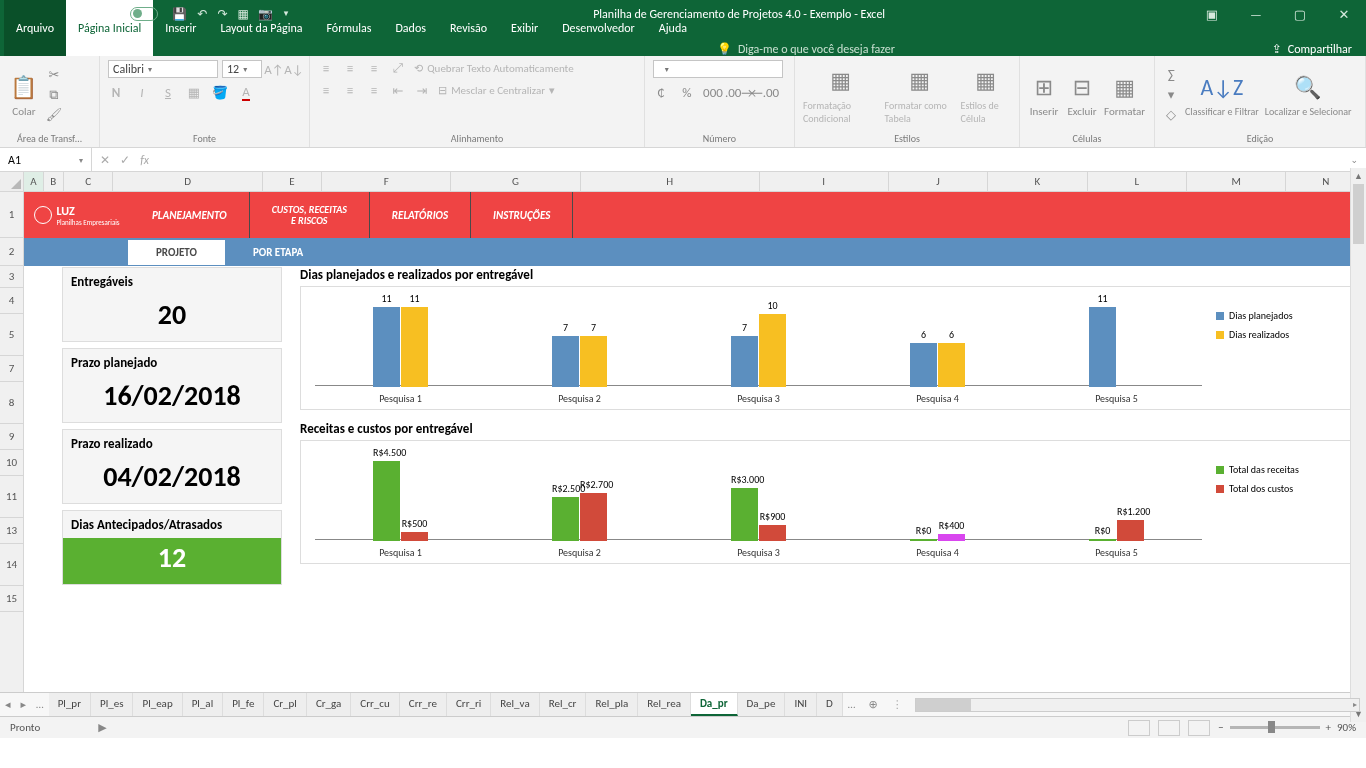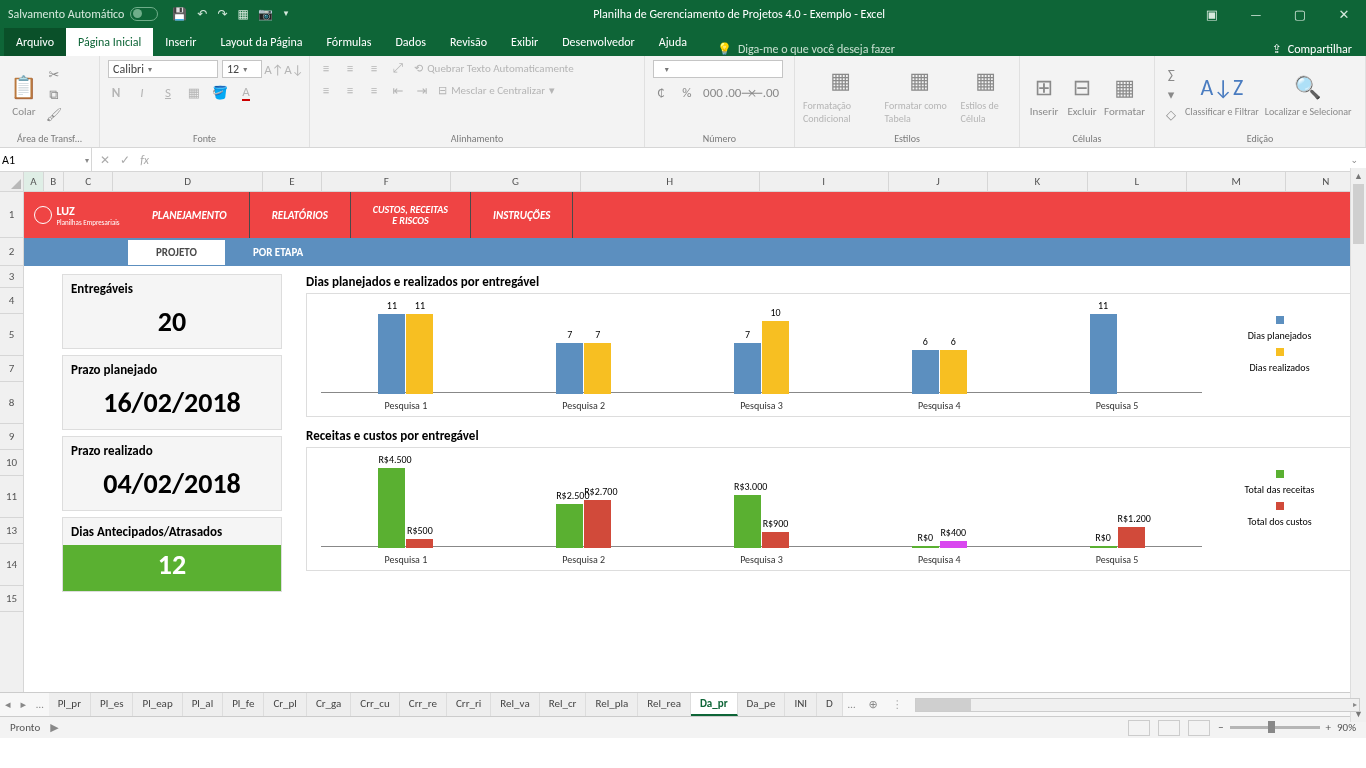--- a/index.html
+++ b/index.html
@@ -11,21 +11,21 @@
 .toggle { width: 28px; height: 14px; border: 1px solid #6fae8a; border-radius: 8px; position: relative; }
 .toggle::before { content: ''; width: 9px; height: 9px; background: #6fae8a; border-radius: 50%; position: absolute; top: 1px; left: 2px; }
 .titlebar .qat { display: flex; gap: 10px; margin-left: 14px; }
 .titlebar .qat span { color: #d6e9dd; }
 .titlebar .title { flex: 1; text-align: center; font-size: 12px; color: #fff; }
 .titlebar .wincontrols { display: flex; }
 .titlebar .wincontrols div { width: 44px; height: 28px; display: flex; align-items: center; justify-content: center; color: #d6e9dd; font-size: 13px; }
 
 
 .ribbontabs { background: #0e6537; height: 28px; display: flex; align-items: flex-end; padding-left: 4px; color: #fff; font-size: 12px; }
-.ribbontabs .tab { padding: 7px 12px; cursor: pointer; }
+.ribbontabs .tab { padding: 21px 12px; cursor: pointer; }
 .ribbontabs .tab.file { background: #0a5029; }
 .ribbontabs .tab.active { background: #fff; color: #0e6537; }
 .ribbontabs .tell { margin-left: 18px; display: flex; align-items: center; gap: 6px; color: #c8e0d0; }
 .ribbontabs .share { margin-left: auto; padding-right: 14px; display: flex; align-items: center; gap: 6px; }
 
 
 .ribbon { background: #f3f3f3; border-bottom: 1px solid #d6d6d6; height: 92px; display: flex; }
 .group { border-right: 1px solid #e0e0e0; padding: 4px 8px 2px; display: flex; flex-direction: column; justify-content: space-between; }
 .group-label { font-size: 10px; color: #7a7a7a; text-align: center; padding-top: 3px; }
 .group-body { flex: 1; display: flex; align-items: center; gap: 6px; }
@@ -34,21 +34,21 @@
 .vstack { display: flex; flex-direction: column; gap: 4px; }
 .icon-sm { width: 16px; height: 16px; display: inline-flex; align-items: center; justify-content: center; color: #8a8a8a; font-size: 13px; }
 .icon-bg { width: 32px; height: 32px; display: inline-flex; align-items: center; justify-content: center; color: #8a8a8a; font-size: 22px; }
 .combo { border: 1px solid #c5c5c5; background: #fff; font-size: 12px; padding: 1px 4px; color: #444; display: flex; align-items: center; gap: 4px; }
 .combo .arrow { font-size: 8px; color: #777; }
 .dimmed { color: #b5b5b5 !important; }
 .txtbtn { font-size: 11px; color: #9a9a9a; display: flex; align-items: center; gap: 4px; }
 
 
 .formulabar { height: 24px; border-bottom: 1px solid #d6d6d6; display: flex; align-items: center; font-size: 12px; }
-.namebox { width: 92px; border-right: 1px solid #d6d6d6; padding: 0 2px; display: flex; justify-content: space-between; align-items: center; height: 100%; }
+.namebox { width: 92px; border-right: 1px solid #d6d6d6; padding: 0 8px; display: flex; justify-content: space-between; align-items: center; height: 100%; }
 .fxarea { display: flex; align-items: center; gap: 10px; padding: 0 8px; color: #aaa; }
 
 
 .sheet { display: flex; height: 520px; }
 .rowhdrs { width: 24px; background: #f0f0f0; border-right: 1px solid #d6d6d6; display: flex; flex-direction: column; }
 .rowhdrs .corner { height: 20px; border-bottom: 1px solid #d6d6d6; background: #eee; position: relative; }
 .rowhdrs .corner::after { content: ''; position: absolute; right: 2px; bottom: 2px; border: 5px solid transparent; border-right-color: #b8b8b8; border-bottom-color: #b8b8b8; }
 .rowhdrs .rh { border-bottom: 1px solid #d6d6d6; font-size: 11px; color: #555; display: flex; align-items: center; justify-content: center; }
 .colhdrs { height: 20px; border-bottom: 1px solid #d6d6d6; display: flex; background: #f0f0f0; }
 .colhdrs .ch { border-right: 1px solid #d6d6d6; font-size: 11px; color: #555; display: flex; align-items: center; justify-content: center; }
@@ -60,51 +60,51 @@
 .dash-nav .logo { width: 106px; display: flex; align-items: center; justify-content: center; color: #fff; font-size: 10px; gap: 4px; }
 .dash-nav .logo .bulb { width: 18px; height: 18px; border: 1.5px solid #fff; border-radius: 50%; }
 .dash-nav .navbtn { flex: none; padding: 0 22px; color: #fff; font-size: 11px; font-weight: bold; display: flex; align-items: center; justify-content: center; text-align: center; border-right: 1px solid #4a4a4a; font-style: italic; }
 .dash-nav .navbtn.twoln { flex-direction: column; line-height: 1.15; font-size: 10px; }
 .dash-nav .navbtn.active { background: #5c8fbf; }
 
 .subnav { height: 28px; background: #5c8fbf; display: flex; align-items: center; padding-left: 104px; }
 .subnav .subbtn { padding: 6px 28px; font-size: 11px; font-weight: bold; color: #fff; }
 .subnav .subbtn.active { background: #fff; color: #4a4a4a; }
 
-.content { background: #fff; padding: 8px 14px 6px 38px; display: flex; gap: 24px; }
+.content { background: #fff; padding: 1px 14px 6px 38px; display: flex; gap: 18px; }
 .cards { width: 220px; display: flex; flex-direction: column; gap: 6px; }
 .card { border: 1px solid #ddd; background: #f5f5f5; }
 .card .clabel { font-size: 13px; font-weight: bold; padding: 6px 8px; }
 .card .cvalue { font-size: 28px; font-weight: bold; text-align: center; padding: 2px 8px 9px; }
 .card.grn .cvalue { background: #5ab031; color: #fff; }
 .charts { flex: 1; display: flex; flex-direction: column; gap: 11px; }
 .chart-title { font-size: 13px; font-weight: bold; margin-bottom: 4px; }
 .chartbox { border: 1px solid #ddd; background: #fff; display: flex; padding: 10px 8px 4px; }
 .plotarea { flex: 1; display: flex; align-items: flex-end; gap: 8px; height: 108px; padding: 0 6px; position: relative; }
 .plotgroup { flex: 1; display: flex; flex-direction: column; align-items: center; }
 .bars { display: flex; align-items: flex-end; gap: 1px; justify-content: center; height: 84px; }
 .bar { width: 27px; position: relative; }
 .bar .vl { position: absolute; top: -15px; width: 100%; text-align: center; font-size: 10px; }
 .catlbl { font-size: 10px; color: #333; margin-top: 5px; }
 .xaxis { border-top: 1px solid #888; position: absolute; bottom: 19px; left: 6px; right: 6px; }
 .legend { width: 135px; font-size: 10px; padding: 12px 0 0 8px; }
-.legend div { display: flex; align-items: center; gap: 5px; margin-bottom: 6px; flex-direction: column; }
+.legend div { display: flex; align-items: center; gap: 5px; margin-bottom: 6px; }
 .swatch { width: 8px; height: 8px; }
 
 
 .sheettabs { height: 24px; border-top: 1px solid #ccc; display: flex; align-items: center; font-size: 11px; background: #f7f7f7; }
 .sheettabs .navarrow { padding: 0 5px; color: #888; }
 .sheettabs .stab { padding: 4px 9px; border-right: 1px solid #ddd; color: #444; background: #eee; }
 .sheettabs .stab.active { background: #fff; color: #0e6537; font-weight: bold; border-bottom: 2px solid #0e6537; }
 .sheettabs .plus { padding: 0 8px; color: #888; }
 .sheettabs .hscroll { flex: 1; margin: 0 6px; height: 14px; border: 1px solid #ccc; background: #f0f0f0; position: relative; }
 .sheettabs .hscroll .thumb { position: absolute; top: 0; bottom: 0; left: 0; width: 55px; background: #cfcfcf; }
 
 
-.statusbar { height: 22px; border-top: 1px solid #ccc; background: #f3f3f3; display: flex; align-items: center; font-size: 11px; color: #555; padding: 0 10px; }
+.statusbar { height: 22px; border-top: 1px solid #ccc; background: #f3f3f3; display: flex; align-items: center; font-size: 11px; color: #555; padding: 0 10px; gap: 48px; }
 .statusbar .zoom { margin-left: auto; display: flex; align-items: center; gap: 6px; }
 .statusbar .slider { width: 90px; height: 3px; background: #b5b5b5; position: relative; }
 .statusbar .slider .th { width: 7px; height: 12px; background: #888; position: absolute; top: -5px; left: 38px; }
 .statusbar .viewbtn { width: 22px; height: 16px; border: 1px solid #ccc; margin-right: 2px; }
 
 
 .vscroll { position: absolute; right: 0; top: 168px; bottom: 46px; width: 16px; background: #f0f0f0; border-left: 1px solid #ddd; }
 .vscroll .arr { height: 16px; text-align: center; font-size: 9px; color: #777; line-height: 16px; }
 .vscroll .vthumb { margin: 0 2px; background: #cfcfcf; height: 60px; }
 </style>
@@ -346,25 +346,25 @@
     <div class="dash-nav">
       <div class="logo">
         <div class="bulb"></div>
         <div>
             <div style="font-weight:bold;font-size:12px;">LUZ</div>
             <div style="font-size:7px;">Planilhas Empresariais</div>
           </div>
       </div>
       <div id="dashnav-items" style="display:flex;">
           <div class="navbtn">PLANEJAMENTO</div>
-          <div class="navbtn">RELATÓRIOS</div>
           <div class="navbtn twoln">
             <span>CUSTOS, RECEITAS</span>
             <span>E RISCOS</span>
           </div>
+          <div class="navbtn">RELATÓRIOS</div>
           <div class="navbtn">INSTRUÇÕES</div>
         </div>
     </div>
 
     <div class="subnav">
       <div class="subbtn active">PROJETO</div>
       <div class="subbtn">POR ETAPA</div>
     </div>
 
     <div class="content">

